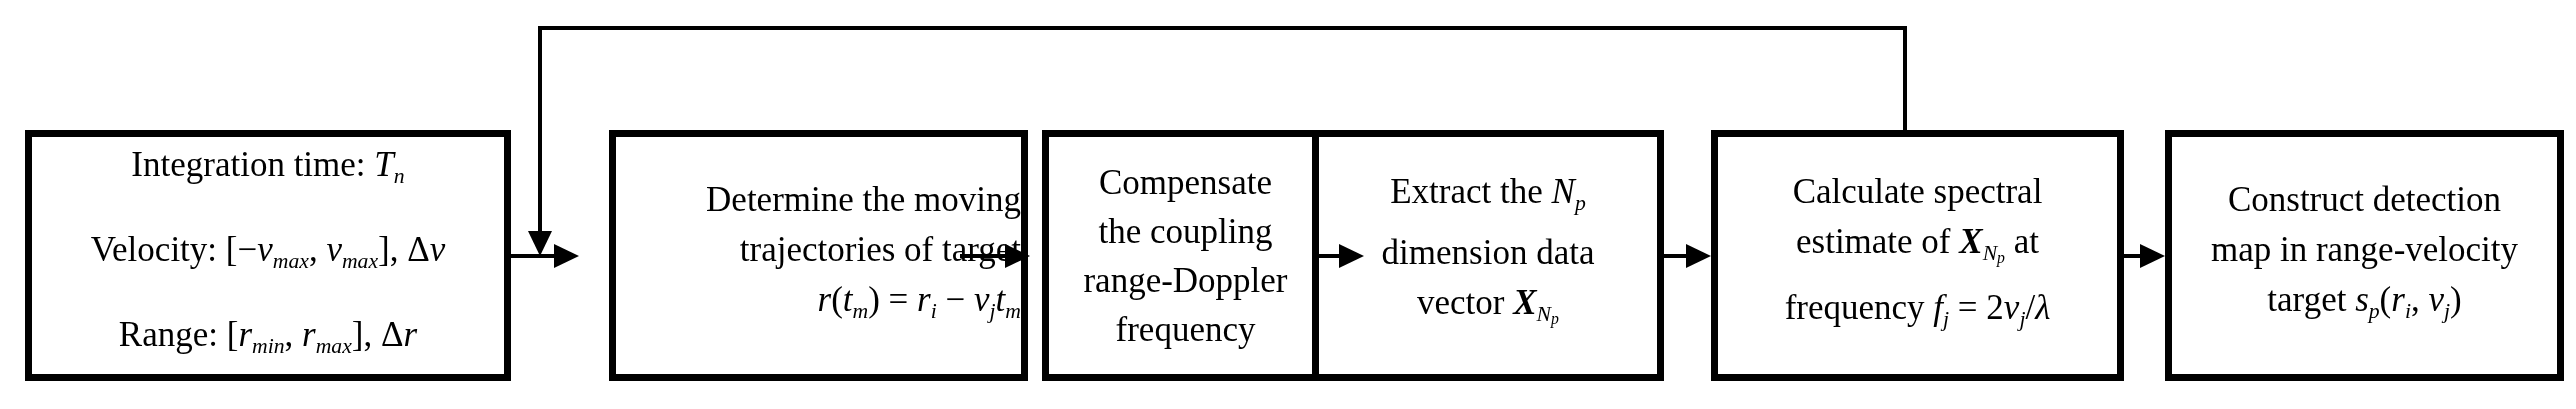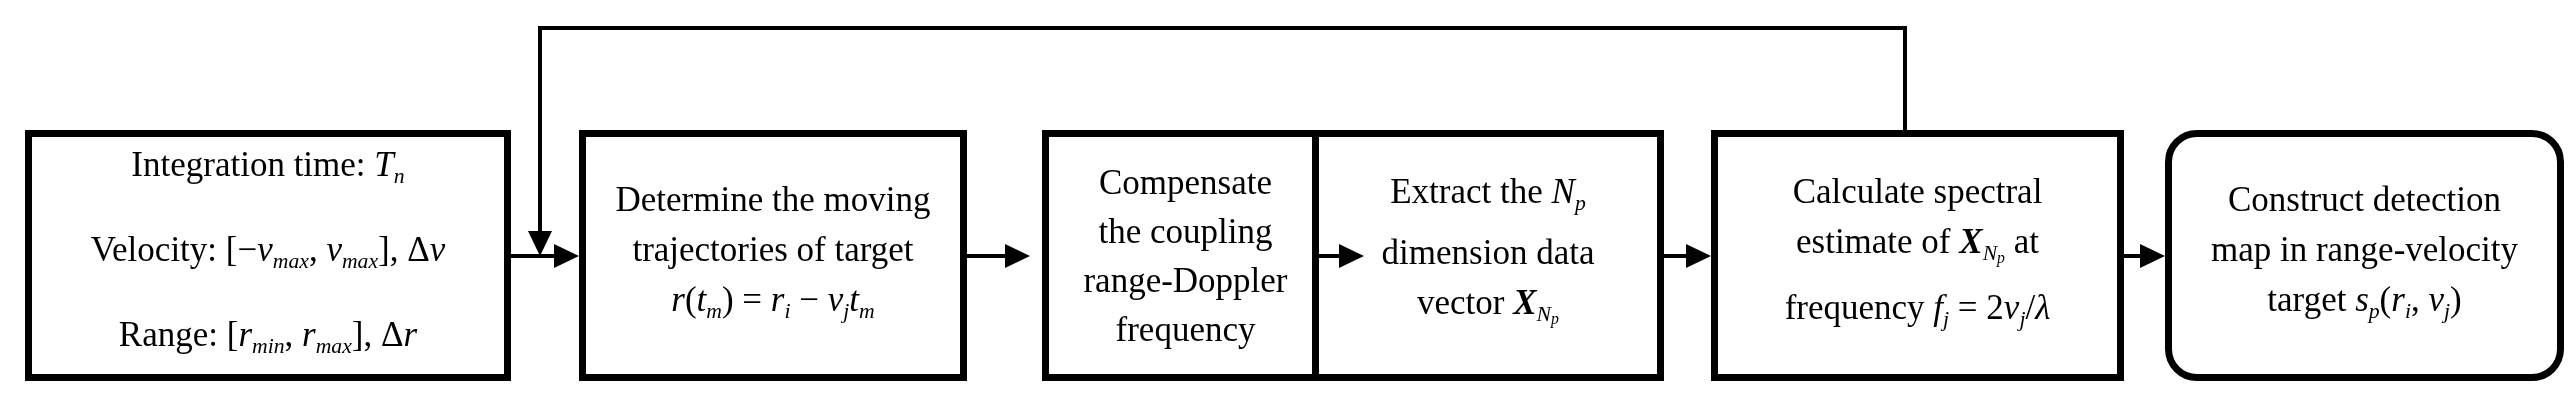--- a/index.html
+++ b/index.html
@@ -16,25 +16,25 @@
     position:absolute;
     top:130px;height:251px;
     border:7px solid #000000;
     background:#ffffff;
     box-sizing:border-box;
     display:flex;flex-direction:column;justify-content:center;
     text-align:center;
     font-size:35px;
   }
   .b1{left:25px;width:486px;}
-  .b2{left:579px;width:388px;}
+  .b2{left:609px;width:419px;align-items:flex-end;}
   .b3{left:1030px;width:287px;margin-left:12px;}
   .b4{left:1312px;width:352px;}
   .b5{left:1711px;width:413px;text-align:center;}
-  .b6{left:2165px;width:399px;border-radius:32px;}
+  .b6{left:2165px;width:399px;}
   .line{line-height:50px;white-space:nowrap;}
   .b1 .line{line-height:74px;}
   .b3 .line{line-height:49px;}
   
   .it{font-style:italic;}
   .bd{font-weight:bold;}
   .sub1{font-size:0.62em;vertical-align:-0.32em;letter-spacing:0;}
   .sub2{font-size:0.45em;vertical-align:-0.62em;}
   
   .hline{position:absolute;height:4.2px;background:#000000;}

